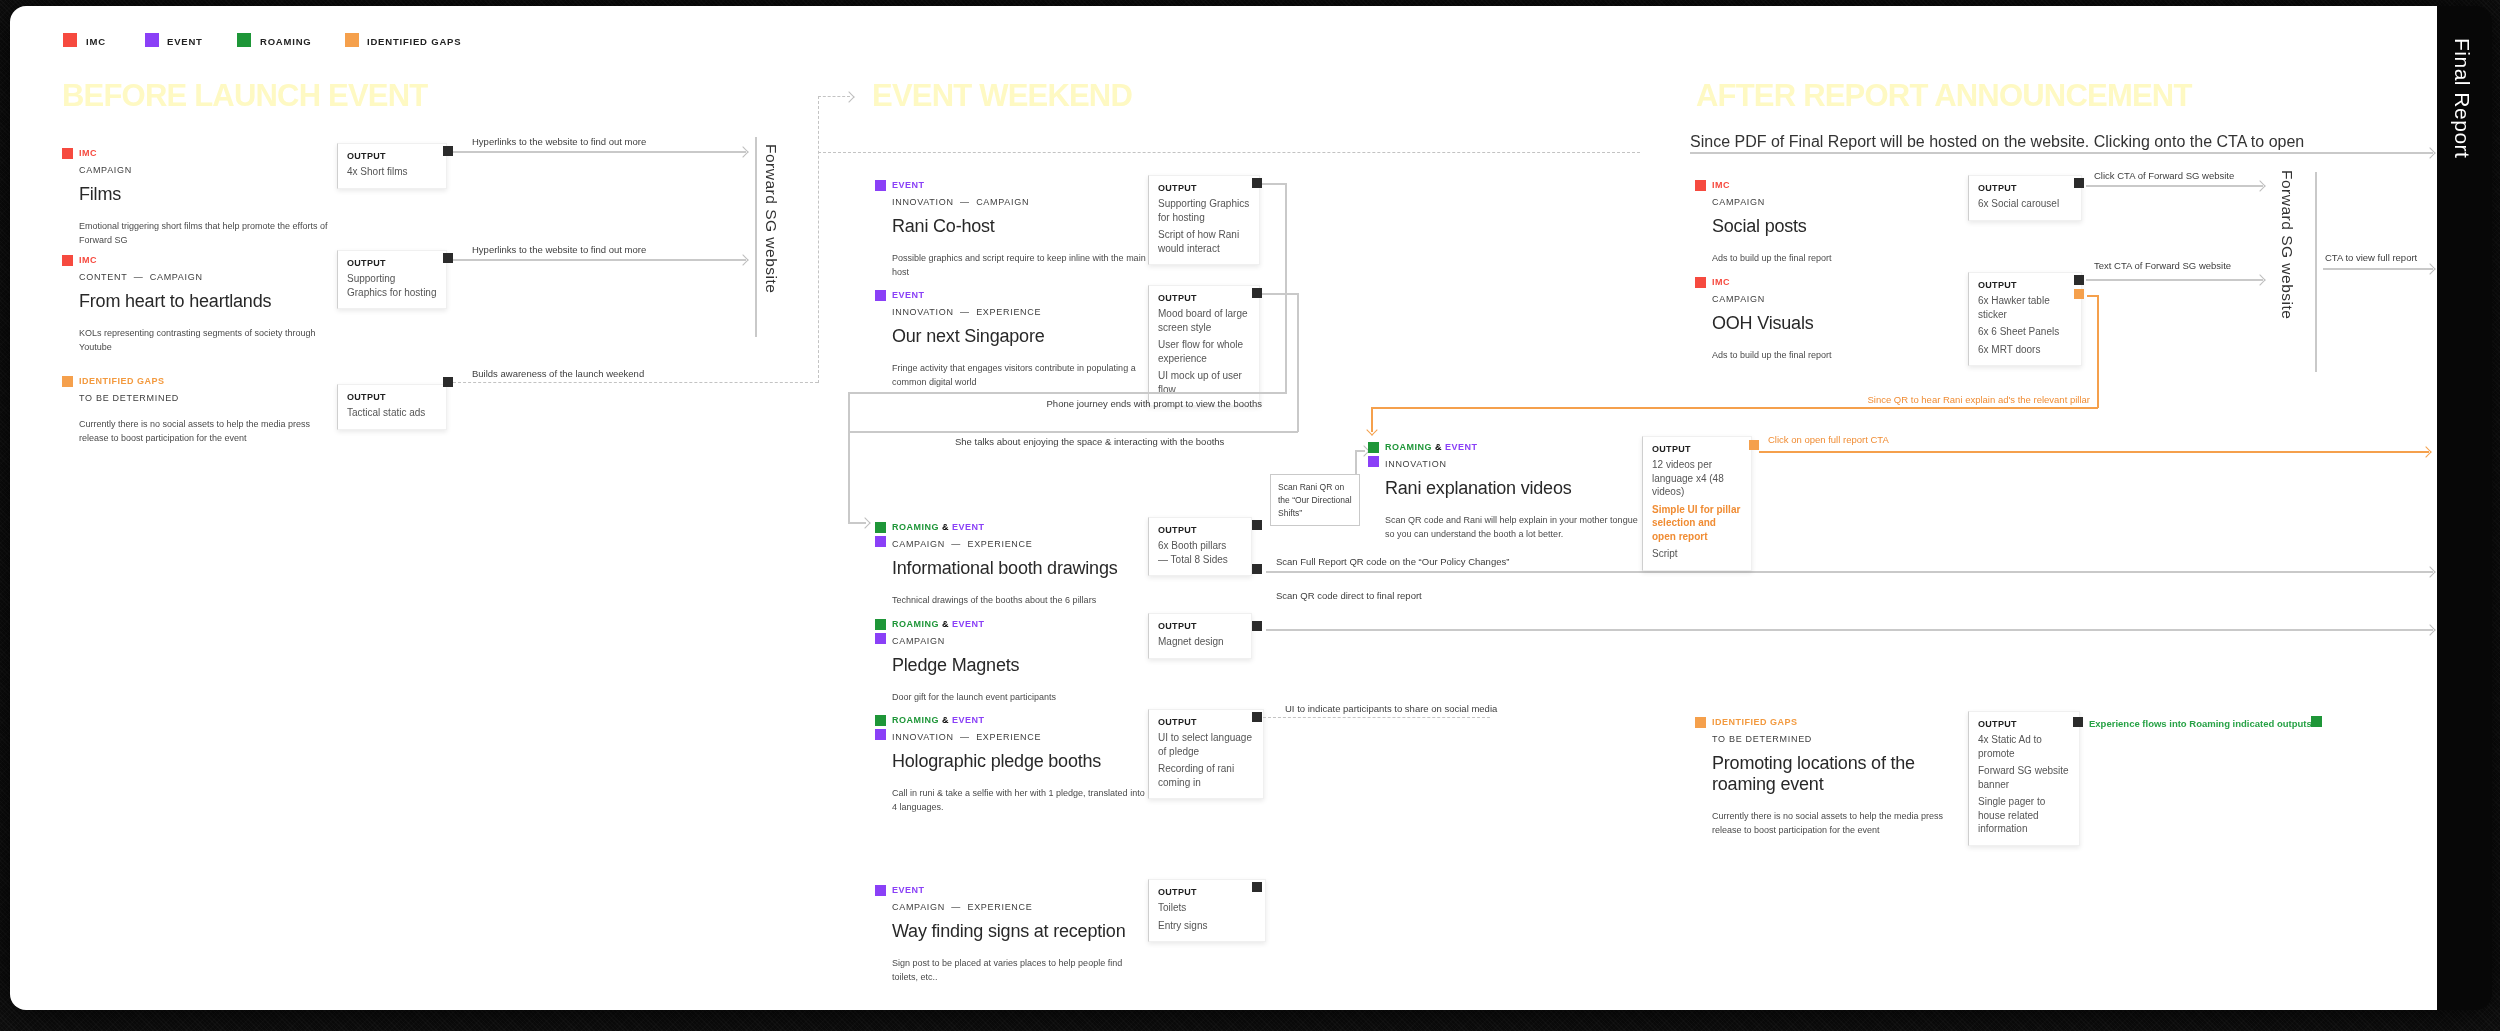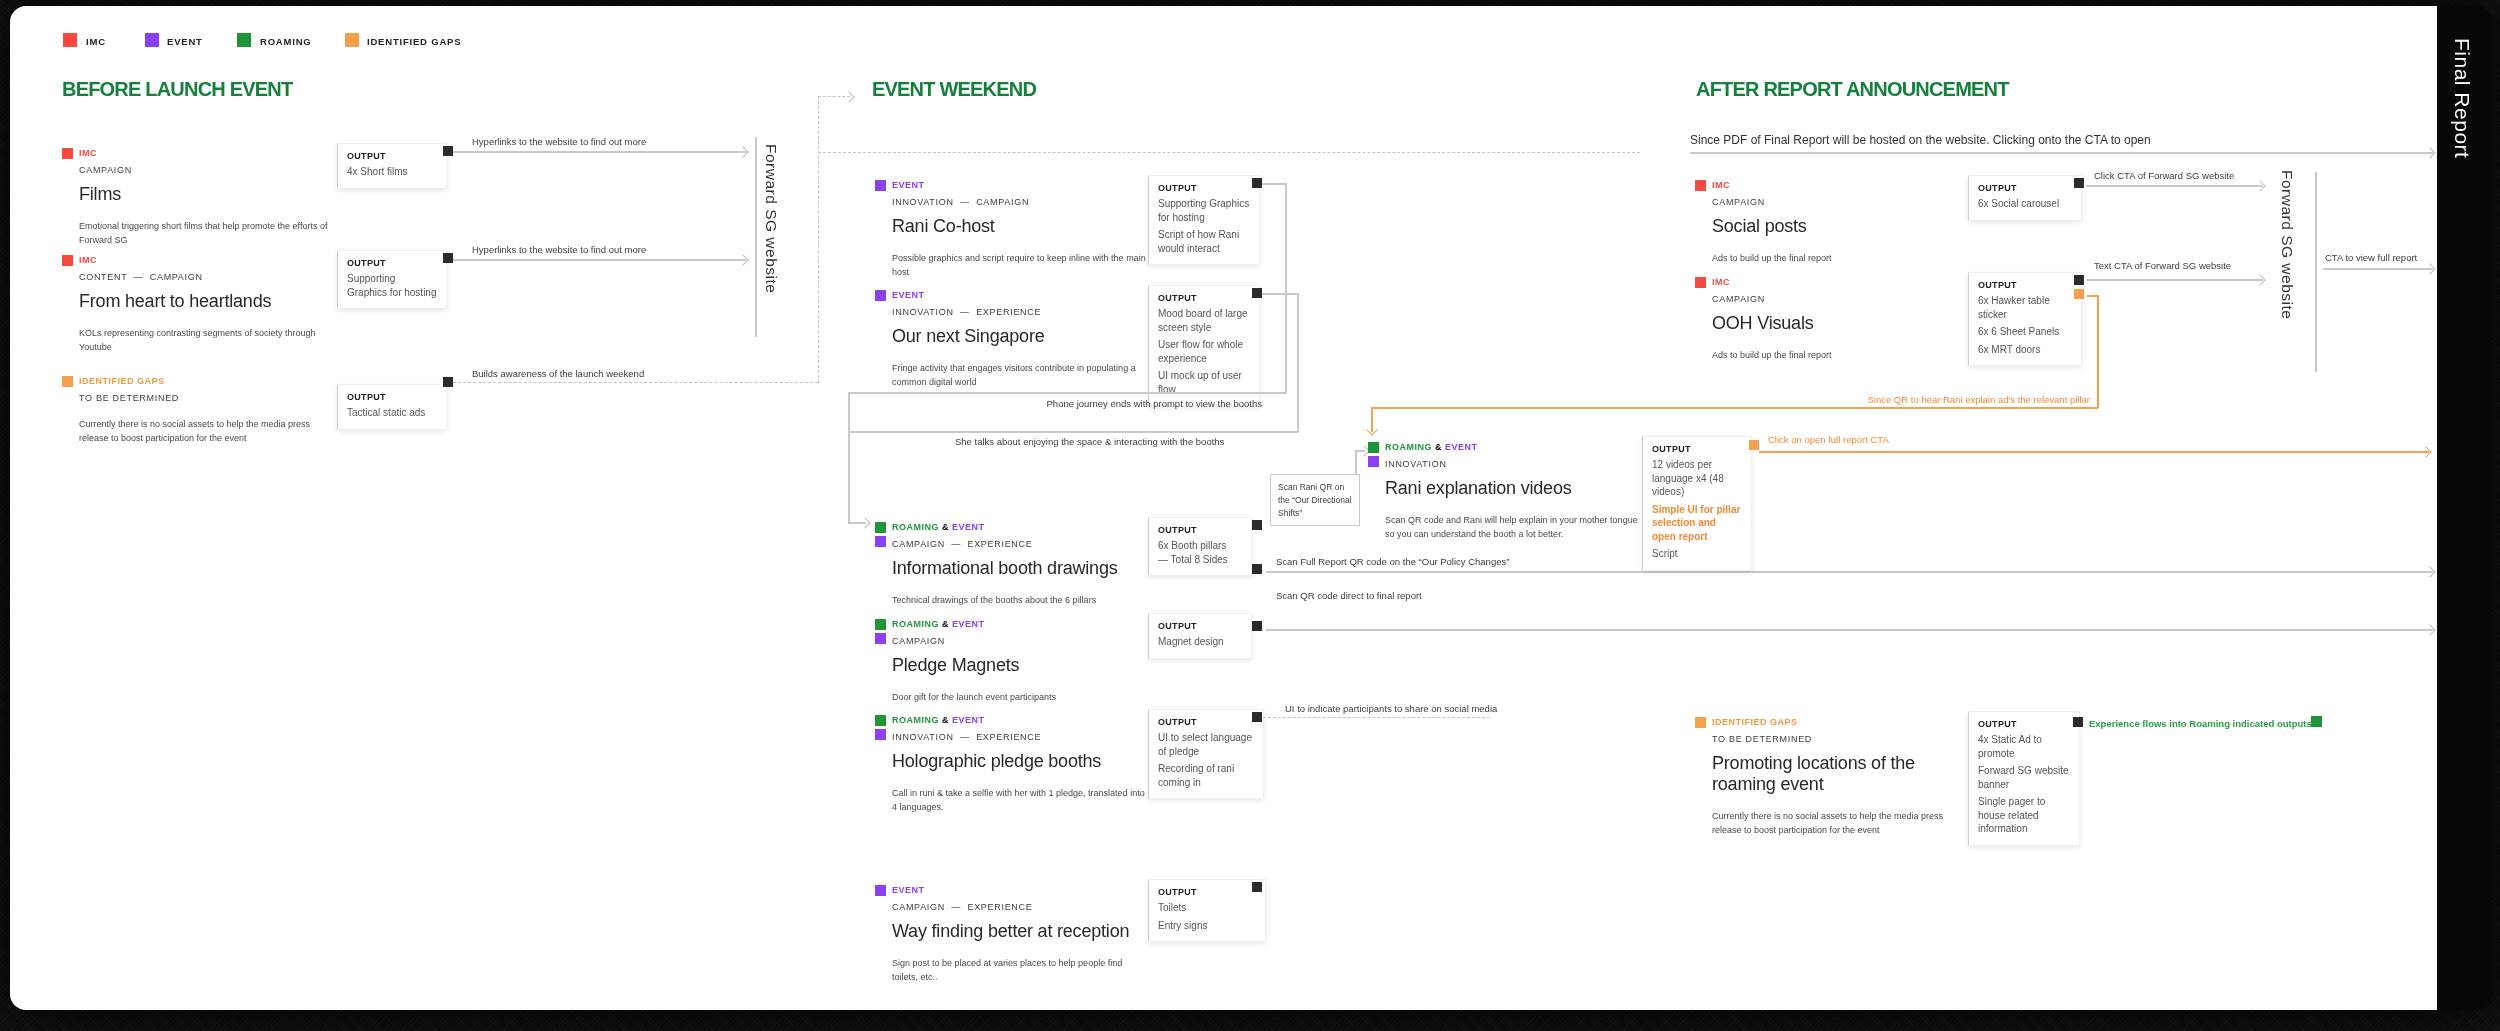--- a/index.html
+++ b/index.html
@@ -15,21 +15,21 @@
   .blackbar{position:absolute;left:2427px;top:0;width:55px;height:1004px;background:#070707;}
   .stage{position:absolute;left:10px;top:6px;width:2482px;height:1004px;}
 
   
   .c-red{background:#F64A3F}.c-purple{background:#8A40F7}.c-green{background:#1E9638}.c-orange{background:#F5A04C}
   .t-red{color:#F6493E}.t-purple{color:#8A40F7}.t-green{color:#1E9638}.t-orange{color:#F39A3F}
 
   .legend-sq{position:absolute;width:14px;height:14px;}
   .legend-lbl{position:absolute;font-size:9.5px;font-weight:bold;letter-spacing:.8px;color:#222;}
 
-  .sec-title{position:absolute;font-size:20px;font-weight:bold;letter-spacing:-.8px;color:#15803d;white-space:nowrap;}
+  .sec-title{position:absolute;font-size:31px;font-weight:bold;letter-spacing:-.8px;color:#fef9c3;white-space:nowrap;}
 
   .card{position:absolute;}
   .sqc{position:absolute;left:0;top:2px;width:11px;height:11px;}
   .sqc.two{top:16px;}
   .cbody{margin-left:17px;}
   .tagrow{font-size:9px;font-weight:bold;letter-spacing:.5px;padding-top:2px;white-space:pre;}
   .cat{font-size:9px;color:#3d3d3d;letter-spacing:.7px;margin-top:7px;white-space:pre;}
   .ttl{font-size:18px;color:#282828;line-height:1.16;letter-spacing:-.2px;margin-top:9px;}
   .dsc{font-size:9px;color:#4a4a4a;line-height:1.55;margin-top:15px;}
 
@@ -39,21 +39,21 @@
   .oi{font-size:10px;color:#555;line-height:1.35;margin-top:4px;white-space:pre-line;}
   .oi.hl-or{color:#F08C33;font-weight:bold;}
 
   .csq{position:absolute;width:10px;height:10px;background:#2b2b2b;}
   .osq{position:absolute;width:10px;height:10px;background:#F5A04C;}
 
   .albl{position:absolute;font-size:9.5px;color:#3d3d3d;white-space:nowrap;}
   .albl.right{text-align:right;}
   .albl.or{color:#F08C33;}
   .albl.grn{color:#27A246;font-weight:bold;}
-  .note{position:absolute;font-size:12px;color:#333;white-space:nowrap;}
+  .note{position:absolute;font-size:16px;color:#333;white-space:nowrap;}
 
   .hl{position:absolute;height:1.5px;background:#c9c9c9;}
   .vl{position:absolute;width:1.5px;background:#c9c9c9;}
   .hd{position:absolute;height:0;border-top:1.5px dashed #c3c3c3;}
   .vd{position:absolute;width:0;border-left:1.5px dashed #c3c3c3;}
   .hl.or,.vl.or{background:#F5A04C;}
   .chev{position:absolute;width:7px;height:7px;border-top:1.5px solid #bdbdbd;border-right:1.5px solid #bdbdbd;}
   .chev.r{transform:rotate(45deg);}
   .chev.d{transform:rotate(135deg);}
   .chev.or{border-color:#F5A04C;}
@@ -254,21 +254,21 @@
   </div>
   <span class="csq" style="left:1242px;top:706px"></span>
   <div class="albl" style="left:1275px;top:697px">UI to indicate participants to share on social media</div>
   <span class="hd" style="left:1253px;top:711px;width:227px"></span>
 
   <div class="card" style="left:865px;top:877px;width:262px">
     <span class="sqc c-purple"></span>
     <div class="cbody">
       <div class="tagrow t-purple">EVENT</div>
       <div class="cat">CAMPAIGN  —  EXPERIENCE</div>
-      <div class="ttl">Way finding better at reception</div>
+      <div class="ttl">Way finding signs at reception</div>
       <div class="dsc" style="width:255px">Sign post to be placed at varies places to help people find toilets, etc..</div>
     </div>
   </div>
   <div class="obox" style="left:1138px;top:873px;width:98px">
     <div class="ot">OUTPUT</div>
     <div class="oi">Toilets</div>
     <div class="oi">Entry signs</div>
   </div>
   <span class="csq" style="left:1242px;top:876px"></span>
 

